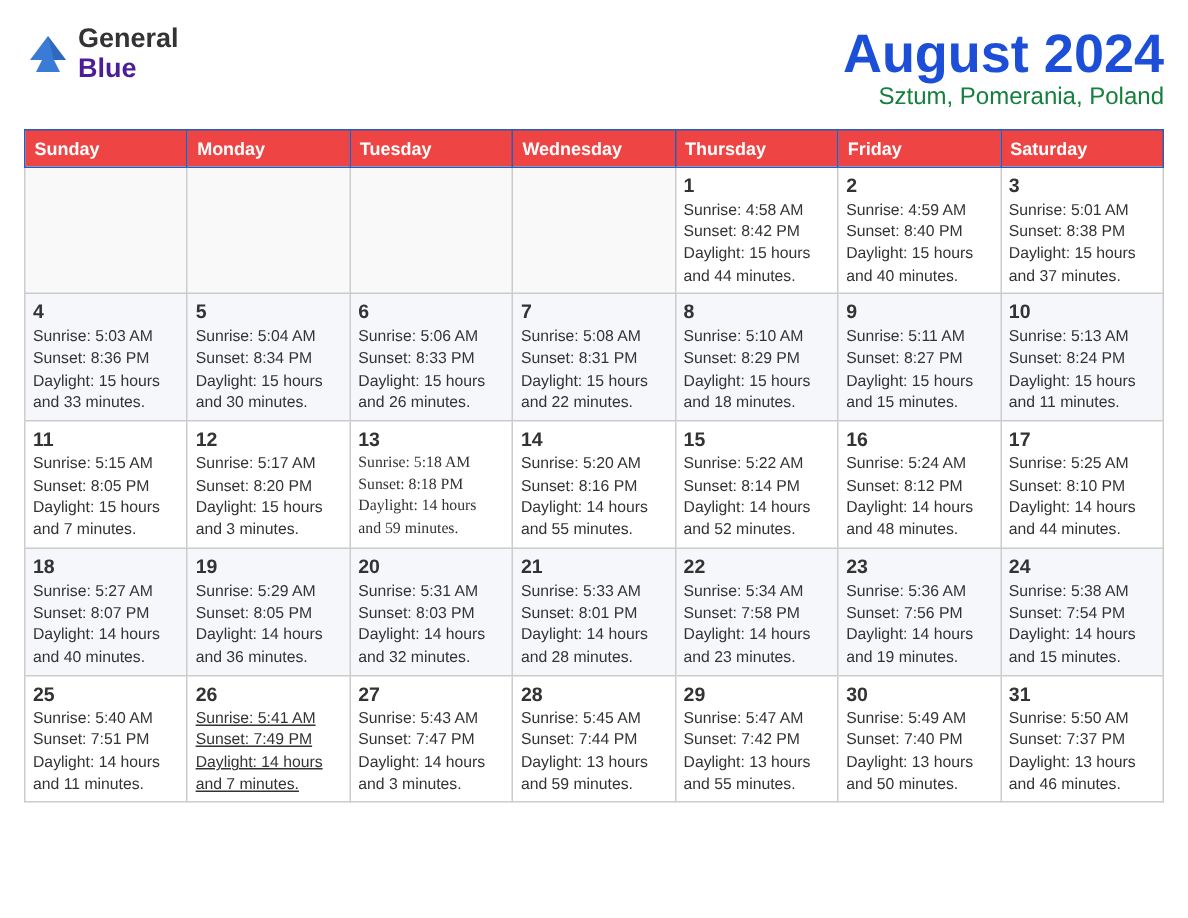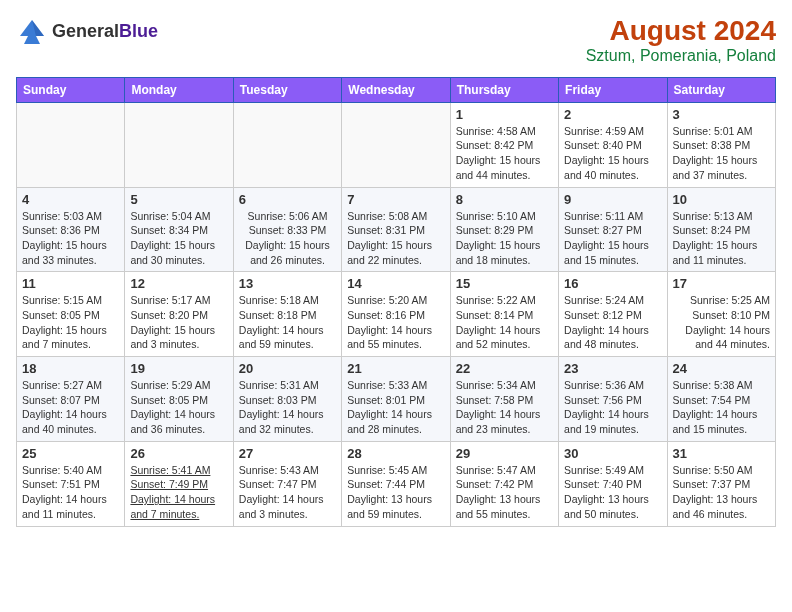--- a/index.html
+++ b/index.html
@@ -16,57 +16,57 @@
       align-items: flex-start;
       margin-bottom: 12px;
     }
     .logo {
       display: flex;
       align-items: center;
       gap: 4px;
     }
     .logo-text {
       display: flex;
-      flex-direction: row;
+      flex-direction: column;
       line-height: 1.1;
     }
     .logo-general {
       font-size: 18px;
       font-weight: bold;
       color: #333;
     }
     .logo-blue {
       font-size: 18px;
       font-weight: bold;
       color: #4c1d95;
     }
     .logo-icon {
       width: 32px;
       height: 32px;
     }
     .title-block {
       text-align: right;
     }
     .main-title {
-      font-size: 28px;
-      font-weight: bold;
-      color: #c2410c;
+      font-size: 36px;
+      font-weight: bold;
+      color: #1d4ed8;
       line-height: 1.1;
     }
     .subtitle {
       font-size: 16px;
       color: #15803d;
     }
     .calendar {
       width: 100%;
       border-collapse: collapse;
       font-size: 11px;
     }
     .calendar th {
-      background: #8b5cf6;
+      background: #ef4444;
       color: #fff;
       text-align: left;
       padding: 5px 6px;
       font-size: 12px;
       font-weight: bold;
       border: 1px solid #2a5cb8;
     }
     .calendar td {
       border: 1px solid #ccc;
       vertical-align: top;
@@ -166,21 +166,21 @@
         </td>
         <td>
           <div class="day-num">5</div>
           <div class="day-info" style="white-space: pre-line;">Sunrise: 5:04 AM
 Sunset: 8:34 PM
 Daylight: 15 hours
 and 30 minutes.</div>
         </td>
         <td>
           <div class="day-num">6</div>
-          <div class="day-info" style="white-space: pre-line; text-align: center;">Sunrise: 5:06 AM
+          <div class="day-info" style="white-space: pre-line;">Sunrise: 5:06 AM
 Sunset: 8:33 PM
 Daylight: 15 hours
 and 26 minutes.</div>
         </td>
         <td>
           <div class="day-num">7</div>
           <div class="day-info" style="white-space: pre-line;">Sunrise: 5:08 AM
 Sunset: 8:31 PM
 Daylight: 15 hours
 and 22 minutes.</div>
@@ -217,21 +217,21 @@
         </td>
         <td>
           <div class="day-num">12</div>
           <div class="day-info" style="white-space: pre-line;">Sunrise: 5:17 AM
 Sunset: 8:20 PM
 Daylight: 15 hours
 and 3 minutes.</div>
         </td>
         <td>
           <div class="day-num">13</div>
-          <div class="day-info" style="white-space: pre-line;">Sunrise: 5:18 AM
+          <div class="day-info" style="white-space: pre-line; font-family: Liberation Serif, serif;">Sunrise: 5:18 AM
 Sunset: 8:18 PM
 Daylight: 14 hours
 and 59 minutes.</div>
         </td>
         <td>
           <div class="day-num">14</div>
           <div class="day-info" style="white-space: pre-line;">Sunrise: 5:20 AM
 Sunset: 8:16 PM
 Daylight: 14 hours
 and 55 minutes.</div>
@@ -245,21 +245,21 @@
         </td>
         <td>
           <div class="day-num">16</div>
           <div class="day-info" style="white-space: pre-line;">Sunrise: 5:24 AM
 Sunset: 8:12 PM
 Daylight: 14 hours
 and 48 minutes.</div>
         </td>
         <td>
           <div class="day-num">17</div>
-          <div class="day-info" style="white-space: pre-line; text-align: right;">Sunrise: 5:25 AM
+          <div class="day-info" style="white-space: pre-line;">Sunrise: 5:25 AM
 Sunset: 8:10 PM
 Daylight: 14 hours
 and 44 minutes.</div>
         </td>
       </tr>
       <tr>
         <td>
           <div class="day-num">18</div>
           <div class="day-info" style="white-space: pre-line;">Sunrise: 5:27 AM
 Sunset: 8:07 PM

